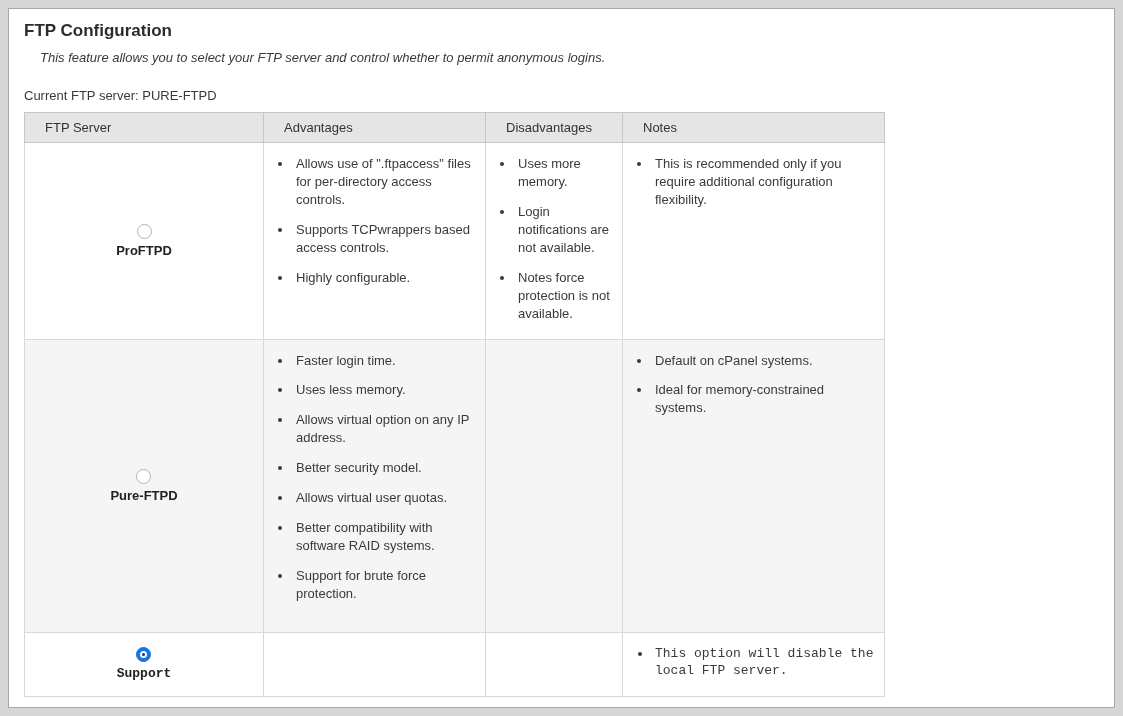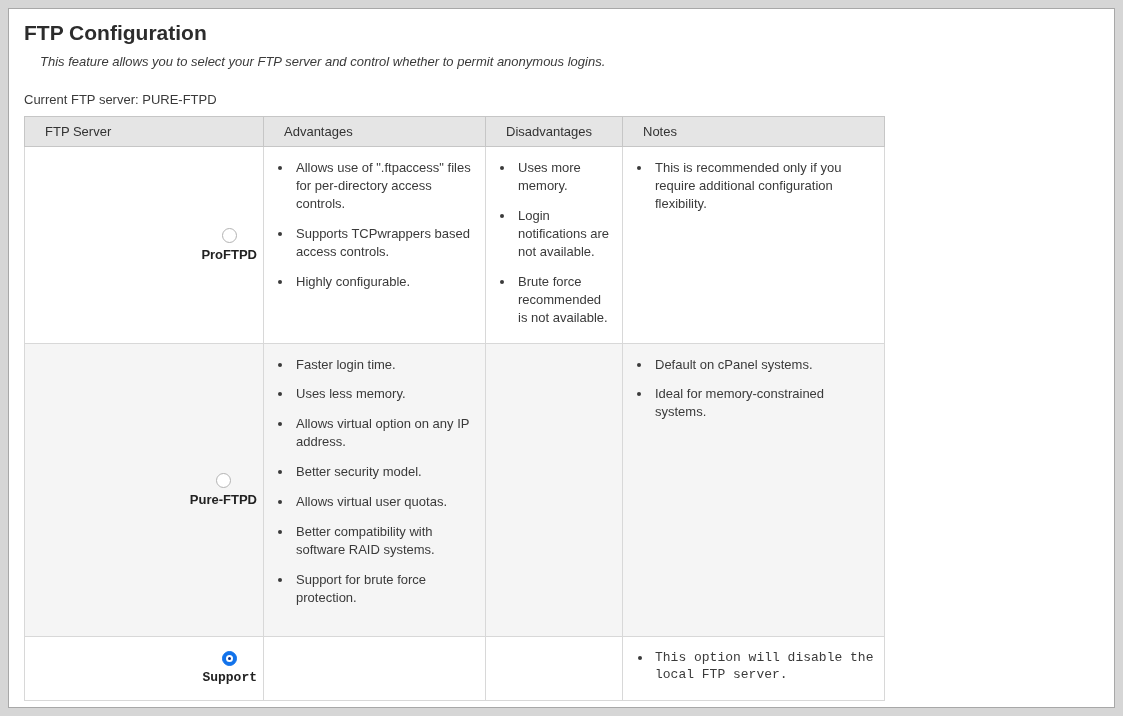--- a/index.html
+++ b/index.html
@@ -15,21 +15,21 @@
   .panel {
     position: absolute;
     left: 8px; top: 8px; right: 8px; bottom: 8px;
     background: #ffffff;
     border: 1px solid #a8a8a8;
     padding: 10px 15px;
     overflow: hidden;
   }
   .page-title {
     margin: 0;
-    font-size: 21px;
+    font-size: 17px;
     font-weight: bold;
     color: #2c2c2c;
     padding-top: 2px;
   }
   .page-subtitle {
     margin: 9px 0 0 16px;
     font-size: 13px;
     font-style: italic;
     color: #3a3a3a;
   }
@@ -54,21 +54,21 @@
     font-size: 13px;
     color: #333;
   }
   .ftp-table td {
     border: 1px solid #d8d8d8;
     vertical-align: top;
     padding: 10px 10px 4px 12px;
   }
   .ftp-table td.server-cell {
     vertical-align: middle;
-    text-align: right;
+    text-align: center;
     padding: 6px;
   }
   .ftp-table tbody tr:nth-child(1) td { height: 195px; }
   .ftp-table tbody tr:nth-child(2) td { height: 293px; }
   .ftp-table tbody tr:nth-child(3) td { height: 60px; font-family: Liberation Mono, monospace; }
   .ftp-table tbody tr:nth-child(2) { background: #f5f5f5; }
   .col-server { width: 239px; }
   .col-adv    { width: 222px; }
   .col-dis    { width: 137px; }
   .col-notes  { width: 262px; }
@@ -155,21 +155,21 @@
       <ul class="bullets">
               <li>Allows use of ".ftpaccess" files for per-directory access controls.</li>
               <li>Supports TCPwrappers based access controls.</li>
               <li>Highly configurable.</li>
             </ul>
     </td>
     <td>
       <ul class="bullets">
               <li>Uses more memory.</li>
               <li>Login notifications are not available.</li>
-              <li>Brute force recommended is not available.</li>
+              <li>Notes force protection is not available.</li>
             </ul>
     </td>
     <td>
       <ul class="bullets">
               <li>This is recommended only if you require additional configuration flexibility.</li>
             </ul>
     </td>
   </tr>
         <tr>
     <td class="server-cell">

